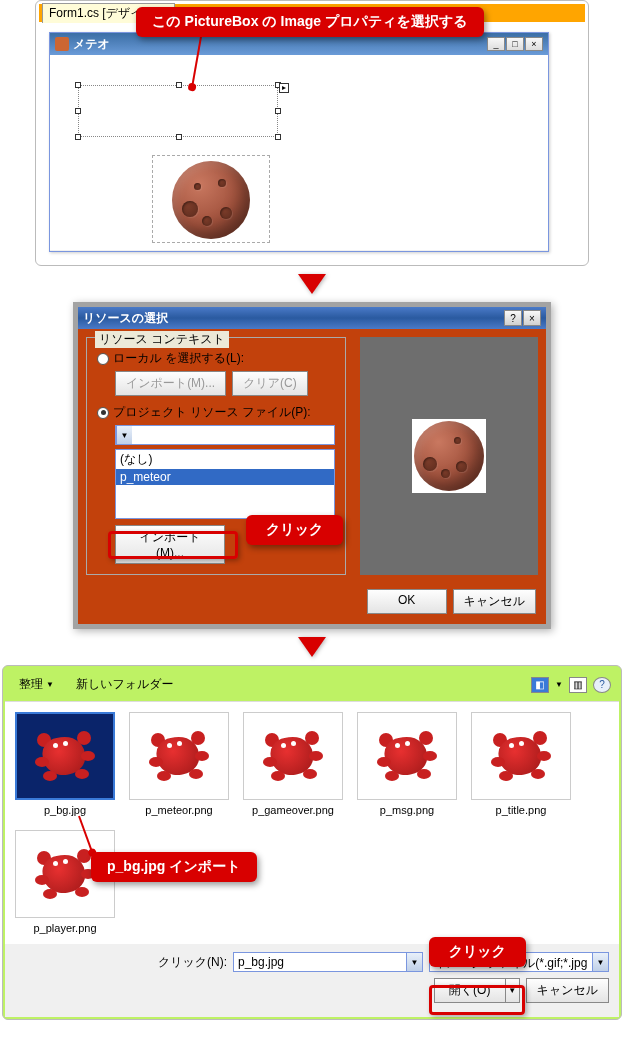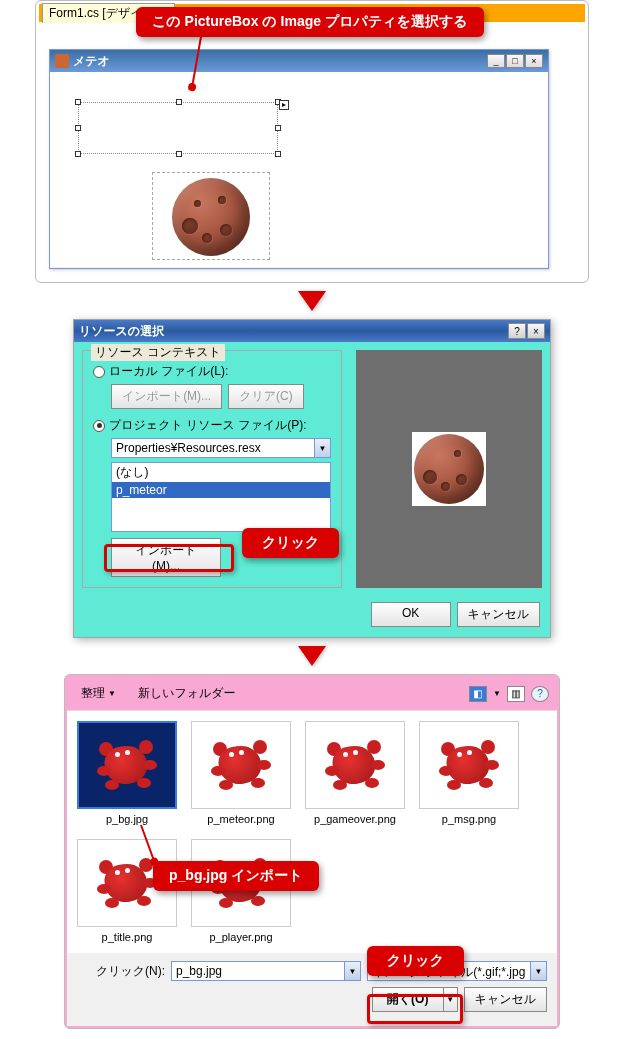--- a/index.html
+++ b/index.html
@@ -11,35 +11,35 @@
   .ann-pointer::after { content: ''; position: absolute; bottom: -3px; left: -3px; width: 8px; height: 8px; background: #d80000; border-radius: 50%; }
   .red-box { position: absolute; border: 3px solid #d80000; border-radius: 4px; box-shadow: 2px 2px 5px rgba(0,0,0,0.3); z-index: 98; pointer-events: none; }
   .arrow-down { width: 0; height: 0; border-left: 14px solid transparent; border-right: 14px solid transparent; border-top: 20px solid #d80000; margin: 8px auto; filter: drop-shadow(1px 1px 2px rgba(0,0,0,0.3)); }
   
   
   .panel1 { border: 1px solid #bbb; border-radius: 6px; padding: 3px; width: 554px; margin: 0 auto; position: relative; background: #fff; }
   .tab-strip { background: #ffa500; height: 18px; display: flex; align-items: center; padding-left: 3px; }
   .tab { background: #fffcd8; border: 1px solid #999; border-bottom: none; padding: 1px 6px; font-size: 11px; display: flex; align-items: center; gap: 4px; }
   .tab-x { color: #999; font-size: 10px; }
   .design-bg { background: #fff; padding: 10px; min-height: 230px; }
-  .design-win { border: 1px solid #7a96df; background: #f0f0f0; width: 500px; height: 220px; box-shadow: 1px 1px 3px rgba(0,0,0,0.2); margin-top: 17px; }
+  .design-win { border: 1px solid #7a96df; background: #f0f0f0; width: 500px; height: 220px; box-shadow: 1px 1px 3px rgba(0,0,0,0.2); }
   .design-titlebar { background: linear-gradient(to bottom, #3b6ea5, #6a9bd8); display: flex; align-items: center; padding: 3px 5px; height: 22px; }
   .design-tb-icon { width: 14px; height: 14px; background: #cc6633; margin-right: 4px; border-radius: 2px; }
   .design-tb-title { color: #fff; font-weight: bold; flex: 1; }
   .win-btns { display: flex; gap: 1px; }
   .win-btn { width: 18px; height: 14px; background: linear-gradient(to bottom,#f8f8f8,#ddd); border: 1px solid #888; font-size: 9px; display: flex; align-items: center; justify-content: center; }
   .design-surface { background: #fff; height: 195px; position: relative; }
   .sel-box { position: absolute; border: 1px dotted #888; }
   .handle { position: absolute; width: 6px; height: 6px; background: #fff; border: 1px solid #333; }
   .tag-arrow { position: absolute; right: -12px; top: -3px; width: 10px; height: 10px; background: #fff; border: 1px solid #333; font-size: 8px; text-align: center; line-height: 8px; }
   .meteor { width: 78px; height: 78px; border-radius: 50%; background: radial-gradient(circle at 35% 30%, #c97860, #a0513c 55%, #6b3224); position: relative; box-shadow: inset -8px -8px 15px rgba(0,0,0,0.3), inset 4px 4px 8px rgba(255,255,255,0.15); }
   .crater { position: absolute; border-radius: 50%; background: radial-gradient(circle at 40% 35%, #7a3b29, #5d2c1e); box-shadow: inset 1px 1px 2px rgba(0,0,0,0.4), 1px 1px 1px rgba(255,255,255,0.1); }
   
   
-  .panel2 { width: 478px; margin: 0 auto; border: 1px solid #a3a3a3; background: #5eead4; box-shadow: 2px 2px 8px rgba(0,0,0,0.3); position: relative; }
+  .panel2 { width: 478px; margin: 0 auto; border: 5px solid #a3a3a3; background: #c2410c; box-shadow: 2px 2px 8px rgba(0,0,0,0.3); position: relative; }
   .dlg-titlebar { background: linear-gradient(to bottom, #4a7ac8, #2a5aa0 50%, #4a7ac8); display: flex; align-items: center; padding: 4px 5px; height: 22px; }
   .dlg-title { color: #fff; font-weight: bold; flex: 1; }
   .dlg-btn { width: 18px; height: 16px; background: linear-gradient(to bottom,#f8f8f8,#d0d0d0); border: 1px solid #888; font-size: 10px; display: flex; align-items: center; justify-content: center; margin-left: 1px; }
   .dlg-body { display: flex; padding: 8px; gap: 14px; }
   .fieldset { border: 1px solid #aaa; padding: 8px 10px 10px; position: relative; width: 260px; }
   .fieldset-legend { position: absolute; top: -7px; left: 8px; background: #ece9d8; padding: 0 4px; }
   .radio-row { display: flex; align-items: center; gap: 4px; margin: 4px 0; }
   .radio { width: 12px; height: 12px; border: 1px solid #555; border-radius: 50%; background: #fff; display: flex; align-items: center; justify-content: center; }
   .radio.checked::after { content: ''; width: 5px; height: 5px; background: #333; border-radius: 50%; }
   .btn { background: linear-gradient(to bottom, #fefefe, #e4e4e4); border: 1px solid #888; padding: 3px 10px; cursor: pointer; min-width: 72px; text-align: center; }
@@ -48,41 +48,41 @@
   .combo-text { flex: 1; padding: 2px 4px; }
   .combo-arrow { width: 16px; background: linear-gradient(to bottom,#e8f0fa,#c0d0e8); border-left: 1px solid #7a96df; display: flex; align-items: center; justify-content: center; font-size: 8px; }
   .listbox { background: #fff; border: 1px solid #7a96df; height: 70px; margin-top: 4px; }
   .list-item { padding: 1px 4px; }
   .list-item.sel { background: #316ac5; color: #fff; }
   .preview-pane { background: #6e6e6e; flex: 1; display: flex; align-items: center; justify-content: center; min-height: 230px; }
   .preview-box { background: #fff; padding: 2px; }
   .dlg-footer { display: flex; justify-content: flex-end; gap: 6px; padding: 6px 10px 10px; }
   
   
-  .panel3 { width: 496px; margin: 0 auto; border: 1px solid #bbb; border-radius: 6px; background: #f9a8d4; padding: 2px; position: relative; }
+  .panel3 { width: 620px; margin: 0 auto; border: 1px solid #bbb; border-radius: 6px; background: #bef264; padding: 2px; position: relative; }
   .fd-toolbar { display: flex; align-items: center; padding: 6px 8px; gap: 10px; border-bottom: 1px solid #ddd; }
   .fd-toolbar-btn { padding: 2px 6px; display: flex; align-items: center; gap: 3px; }
   .fd-right-icons { margin-left: auto; display: flex; gap: 6px; align-items: center; }
   .ico { width: 18px; height: 16px; border: 1px solid #888; display: flex; align-items: center; justify-content: center; font-size: 10px; background: #fff; }
   .fd-body { background: #fff; padding: 10px; display: flex; flex-wrap: wrap; gap: 14px; min-height: 220px; }
   .thumb { width: 100px; text-align: center; }
   .thumb-frame { width: 100px; height: 88px; border: 1px solid #ccc; display: flex; align-items: center; justify-content: center; background: #fff; }
   .thumb.selected .thumb-frame { background: #0a246a; border: 2px solid #3a7ad8; }
   .thumb-label { margin-top: 4px; font-size: 11px; }
   .sprite { width: 60px; height: 50px; position: relative; }
   .sprite-body { width: 42px; height: 38px; background: radial-gradient(circle at 40% 35%, #e83030, #a01818); position: absolute; left: 8px; top: 6px; border-radius: 40% 50% 45% 50%; transform: rotate(-10deg); }
   .sprite-ear1 { width: 14px; height: 14px; background: #c82020; position: absolute; left: 2px; top: 2px; border-radius: 50%; }
   .sprite-ear2 { width: 14px; height: 14px; background: #c82020; position: absolute; right: 4px; top: 0px; border-radius: 50%; }
   .sprite-arm { width: 14px; height: 10px; background: #c82020; position: absolute; border-radius: 50%; }
   .sprite-eye { width: 5px; height: 5px; background: #fff; border-radius: 50%; position: absolute; }
   .fd-footer { padding: 8px 10px; background: #f0f0f0; }
   .fd-row { display: flex; align-items: center; gap: 6px; margin-bottom: 6px; justify-content: flex-end; }
   .fd-label { }
   .split-btn { display: flex; }
-  .split-btn .btn { border-radius: 0; font-weight: bold; }
+  .split-btn .btn { border-radius: 0; }
   .split-btn .arrow { width: 14px; border: 1px solid #888; border-left: none; display: flex; align-items: center; justify-content: center; background: linear-gradient(to bottom,#fefefe,#e4e4e4); font-size: 8px; }
 </style>
 </head>
 <body>
 
 <div class="panel1">
   <div class="ann" style="left:100px; top:6px;">この PictureBox の Image プロパティを選択する</div>
   <div class="ann-pointer" style="left:165px; top:30px; height:58px; transform: rotate(10deg);"></div>
 
   <div class="tab-strip" style="margin-top:0;">
@@ -136,33 +136,32 @@
   <div class="dlg-titlebar">
     <div class="dlg-title">リソースの選択</div>
     <div class="dlg-btn">?</div>
     <div class="dlg-btn">×</div>
   </div>
   <div class="dlg-body">
     <div class="fieldset">
       <div class="fieldset-legend">リソース コンテキスト</div>
       <div class="radio-row">
         <div class="radio"></div>
-        <span>ローカル ファイル(L):</span>
+        <span>ローカル を選択する(L):</span>
       </div>
       <div style="display:flex; gap:6px; margin:4px 0 8px 18px;">
         <div class="btn disabled">インポート(M)...</div>
         <div class="btn disabled">クリア(C)</div>
       </div>
       <div class="radio-row">
         <div class="radio checked"></div>
         <span>プロジェクト リソース ファイル(P):</span>
       </div>
       <div style="margin-left:18px;">
         <div class="combo">
-          <div class="combo-text">Properties¥Resources.resx</div>
           <div class="combo-arrow">▼</div>
         </div>
         <div class="listbox">
           <div class="list-item">(なし)</div>
           <div class="list-item sel">p_meteor</div>
         </div>
         <div style="position:relative; margin-top:6px;">
           <div class="btn" style="width:110px;">インポート(M)...</div>
         </div>
       </div>

